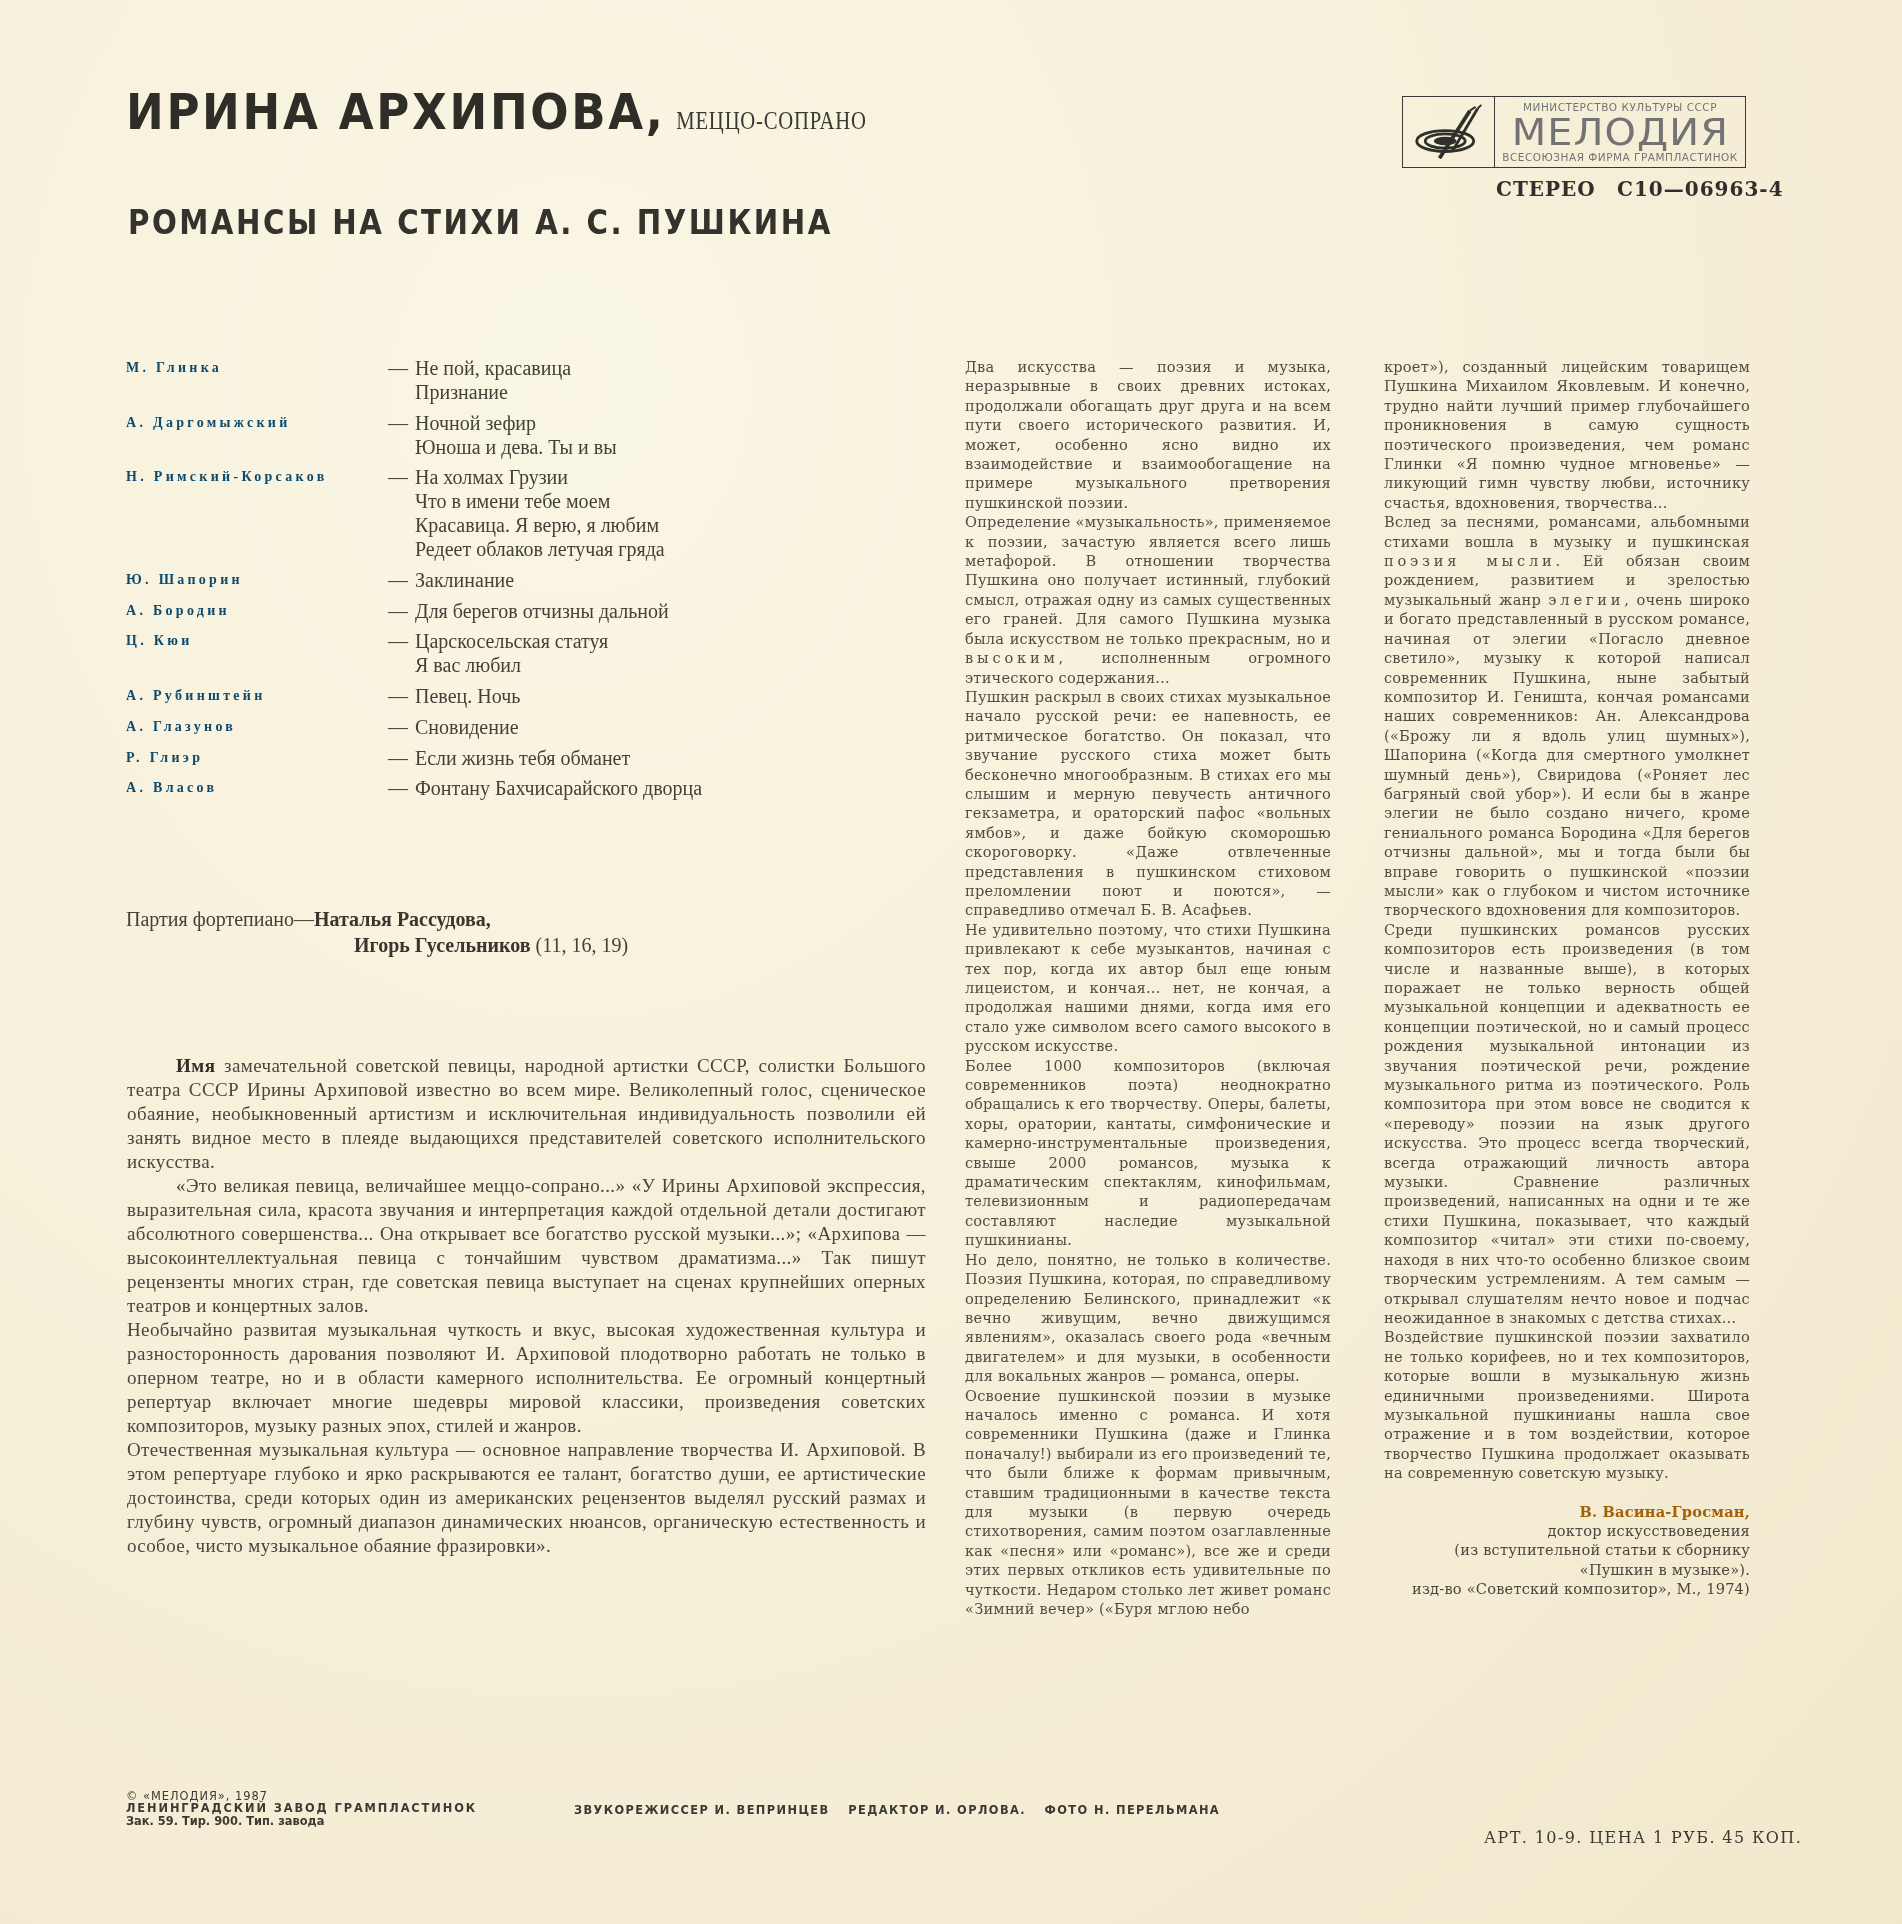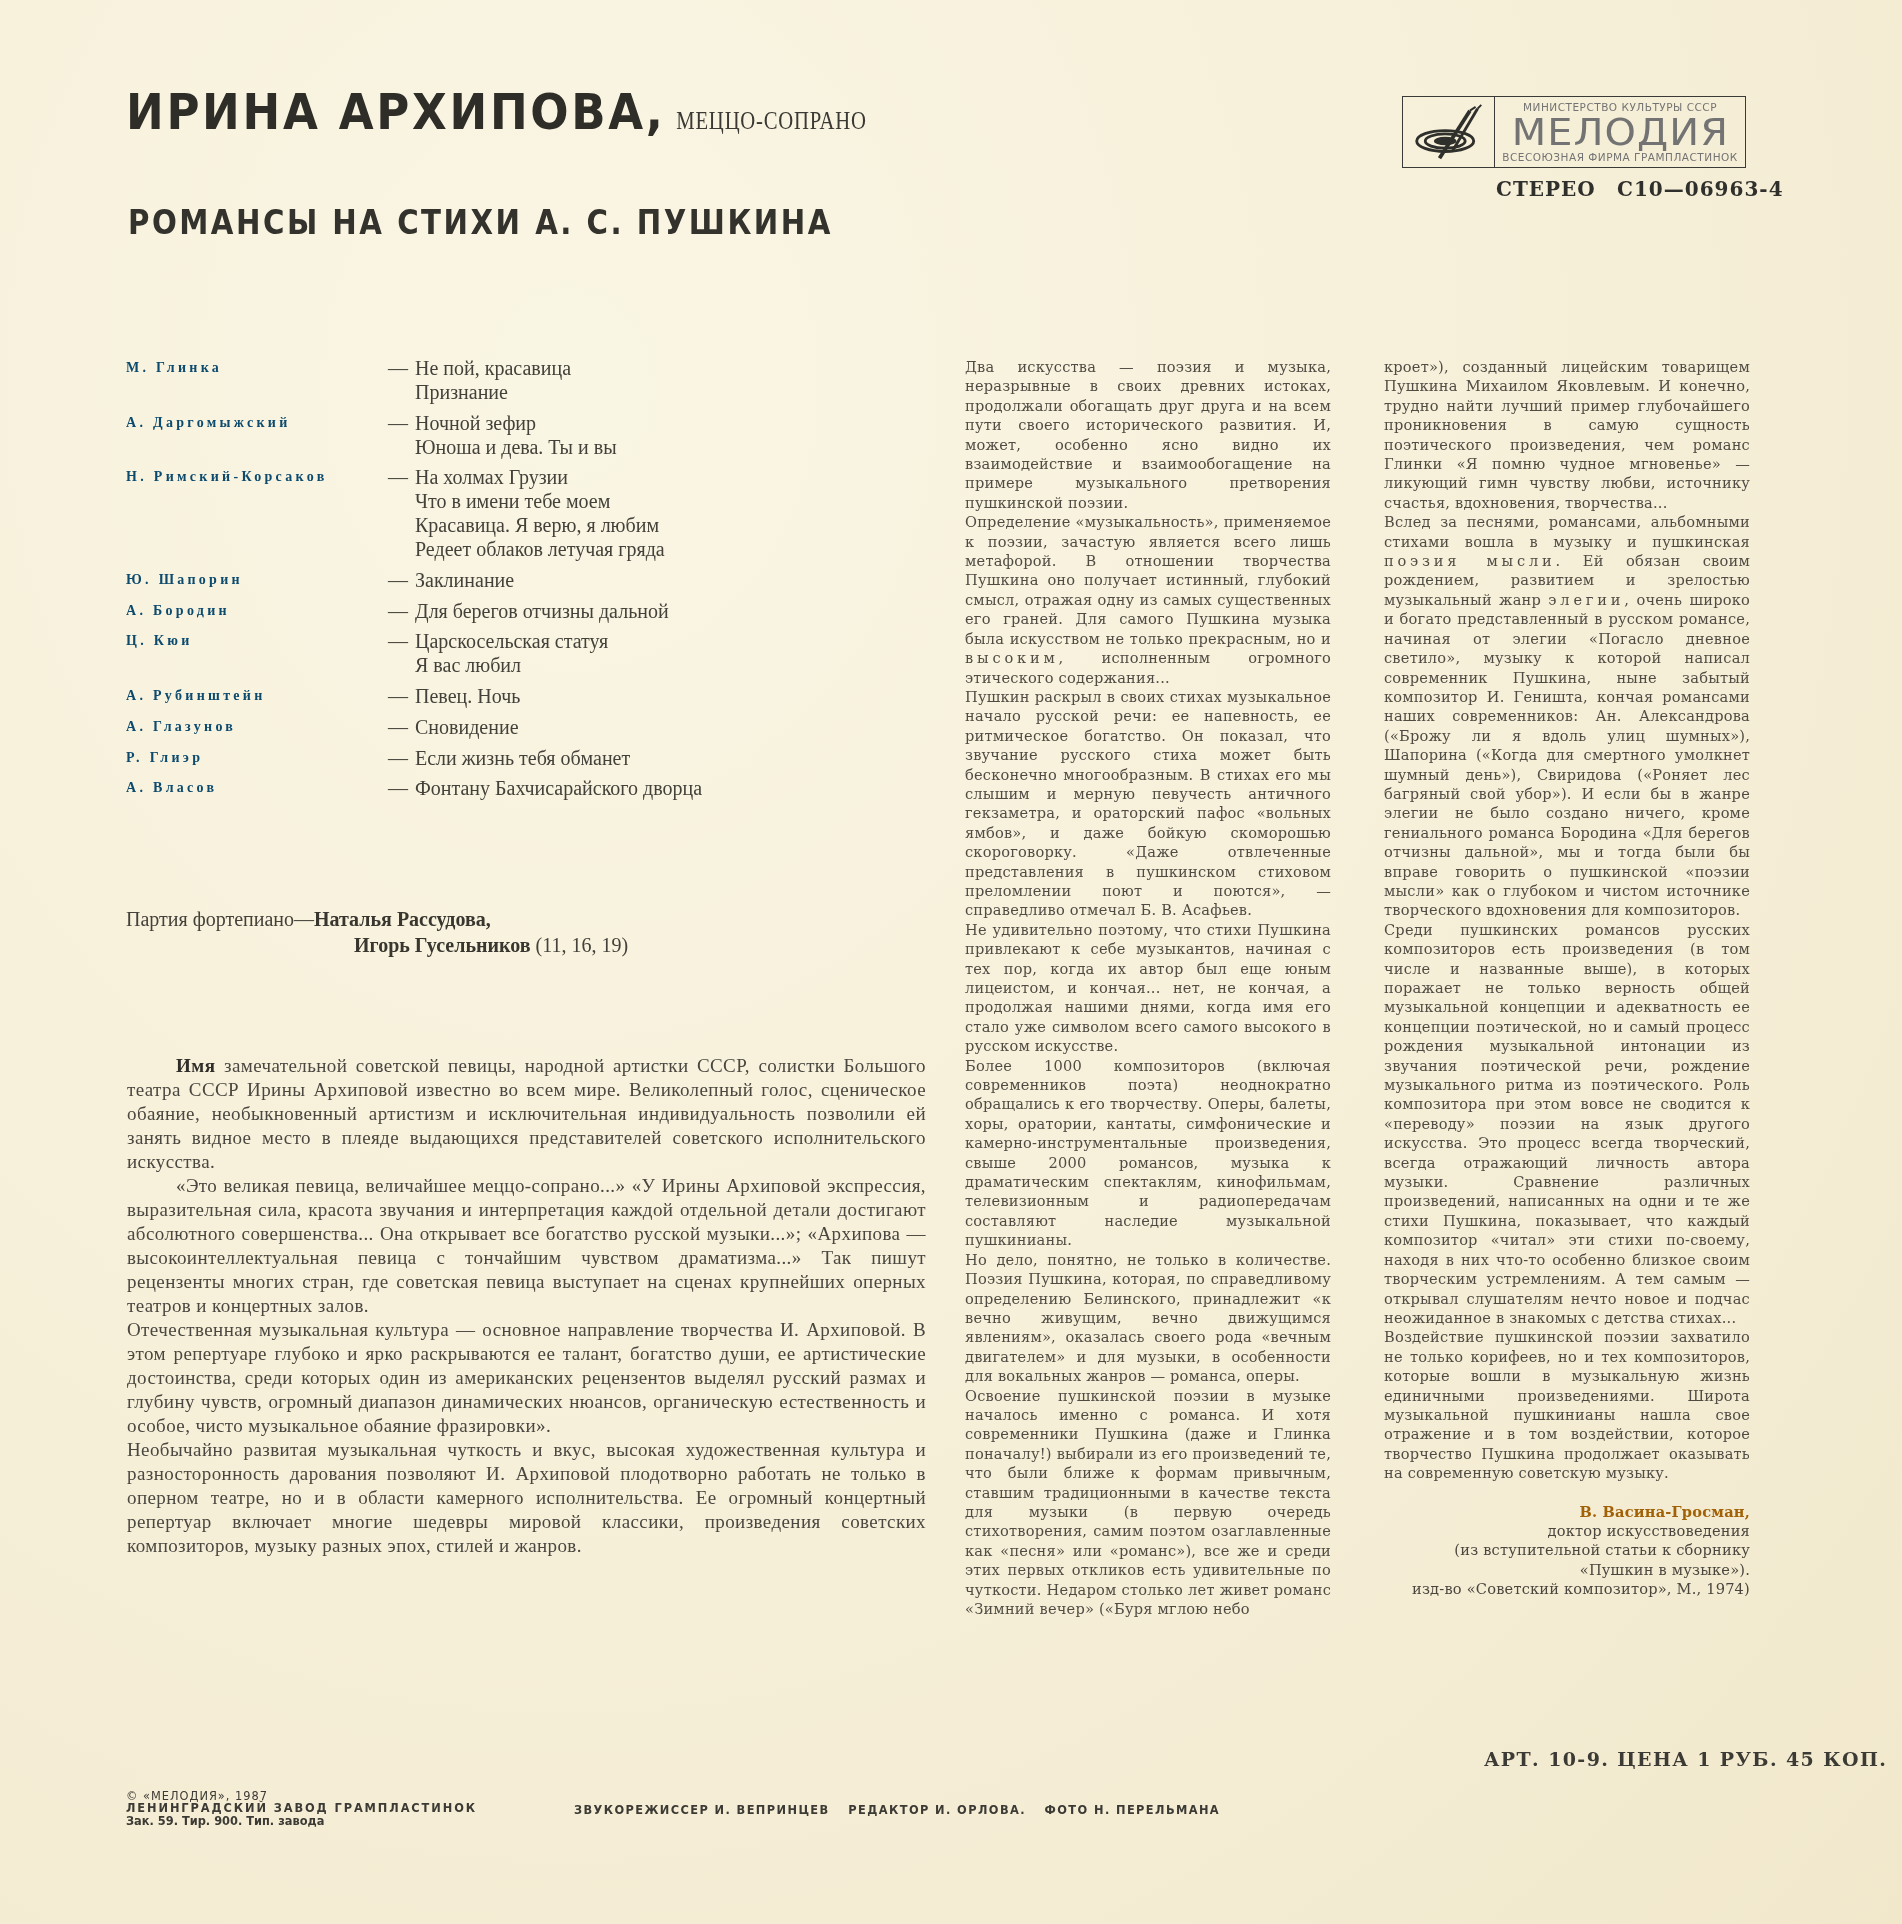--- a/index.html
+++ b/index.html
@@ -81,21 +81,21 @@
   .signature { margin-top: 19px; text-align: right; font-family: "DejaVu Serif", serif; font-size: 14.6px; line-height: 19.4px; color: #4a463e; }
   .signature .name { font-weight: bold; color: #a16207; }
 
   
   .foot-left { left: 126px; top: 1790px; font-family: "DejaVu Sans", sans-serif; font-size: 11.4px; line-height: 12.4px; color: #3c3a34; }
   .foot-left .l1 { letter-spacing: 1px; }
   .foot-left .l2 { font-weight: bold; letter-spacing: 1.9px; }
   .foot-left .l3 { font-weight: bold; }
   .credits { left: 574px; top: 1803px; font-family: "DejaVu Sans", sans-serif; font-size: 11.4px; font-weight: bold; letter-spacing: 1.4px; color: #3c3a34; white-space: nowrap; }
   .credits span { margin-right: 13.3px; }
-  .price { left: 1484px; top: 1748px; font-family: "DejaVu Serif", serif; font-size: 19px; font-weight: bold; letter-spacing: 1.4px; color: #3c3a34; white-space: nowrap; }
+  .price { left: 1484px; top: 1828px; font-family: "DejaVu Serif", serif; font-size: 16px; font-weight: normal; letter-spacing: 1.4px; color: #3c3a34; white-space: nowrap; }
 </style>
 </head>
 <body>
 
 <div class="abs artist">
   <span>ИРИНА АРХИПОВА,</span><span class="voice">МЕЦЦО-СОПРАНО</span>
 </div>
 <div class="abs album-title">РОМАНСЫ НА СТИХИ А. С. ПУШКИНА</div>
 
 <div class="abs logo">
@@ -190,22 +190,22 @@
   </div>
 
 <div class="abs piano">
   <div><span>Партия фортепиано—</span><b>Наталья Рассудова,</b></div>
   <div class="l2"><b>Игорь Гусельников</b> <span>(11, 16, 19)</span></div>
 </div>
 
 <div class="abs intro">
   <p class="indent"><b>Имя</b><span> замечательной советской певицы, народной артистки СССР, солистки Большого театра СССР Ирины Архиповой известно во всем мире. Великолепный голос, сценическое обаяние, необыкновенный артистизм и исключительная индивидуальность позволили ей занять видное место в плеяде выдающихся представителей советского исполнительского искусства.</span></p>
   <p class="indent">«Это великая певица, величайшее меццо-сопрано...» «У Ирины Архиповой экспрессия, выразительная сила, красота звучания и интерпретация каждой отдельной детали достигают абсолютного совершенства... Она открывает все богатство русской музыки...»; «Архипова — высокоинтеллектуальная певица с тончайшим чувством драматизма...» Так пишут рецензенты многих стран, где советская певица выступает на сценах крупнейших оперных театров и концертных залов.</p>
+  <p>Необычайно развитая музыкальная чуткость и вкус, высокая художественная культура и разносторонность дарования позволяют И. Архиповой плодотворно работать не только в оперном театре, но и в области камерного исполнительства. Ее огромный концертный репертуар включает многие шедевры мировой классики, произведения советских композиторов, музыку разных эпох, стилей и жанров.</p>
   <p>Отечественная музыкальная культура — основное направление творчества И. Архиповой. В этом репертуаре глубоко и ярко раскрываются ее талант, богатство души, ее артистические достоинства, среди которых один из американских рецензентов выделял русский размах и глубину чувств, огромный диапазон динамических нюансов, органическую естественность и особое, чисто музыкальное обаяние фразировки».</p>
-  <p>Необычайно развитая музыкальная чуткость и вкус, высокая художественная культура и разносторонность дарования позволяют И. Архиповой плодотворно работать не только в оперном театре, но и в области камерного исполнительства. Ее огромный концертный репертуар включает многие шедевры мировой классики, произведения советских композиторов, музыку разных эпох, стилей и жанров.</p>
 </div>
 
 <div class="abs col col1">
   <p>Два искусства — поэзия и музыка, неразрывные в своих древних истоках, продолжали обогащать друг друга и на всем пути своего исторического развития. И, может, особенно ясно видно их взаимодействие и взаимообогащение на примере музыкального претворения пушкинской поэзии.</p>
   <p><span>Определение «музыкальность», применяемое к поэзии, зачастую является всего лишь метафорой. В отношении творчества Пушкина оно получает истинный, глубокий смысл, отражая одну из самых существенных его граней. Для самого Пушкина музыка была искусством не только прекрасным, но и </span><span class="spaced">высоким</span><span>, исполненным огромного этического содержания...</span></p>
   <p>Пушкин раскрыл в своих стихах музыкальное начало русской речи: ее напевность, ее ритмическое богатство. Он показал, что звучание русского стиха может быть бесконечно многообразным. В стихах его мы слышим и мерную певучесть античного гекзаметра, и ораторский пафос «вольных ямбов», и даже бойкую скоморошью скороговорку. «Даже отвлеченные представления в пушкинском стиховом преломлении поют и поются», — справедливо отмечал Б. В. Асафьев.</p>
   <p>Не удивительно поэтому, что стихи Пушкина привлекают к себе музыкантов, начиная с тех пор, когда их автор был еще юным лицеистом, и кончая... нет, не кончая, а продолжая нашими днями, когда имя его стало уже символом всего самого высокого в русском искусстве.</p>
   <p>Более 1000 композиторов (включая современников поэта) неоднократно обращались к его творчеству. Оперы, балеты, хоры, оратории, кантаты, симфонические и камерно-инструментальные произведения, свыше 2000 романсов, музыка к драматическим спектаклям, кинофильмам, телевизионным и радиопередачам составляют наследие музыкальной пушкинианы.</p>
   <p>Но дело, понятно, не только в количестве. Поэзия Пушкина, которая, по справедливому определению Белинского, принадлежит «к вечно живущим, вечно движущимся явлениям», оказалась своего рода «вечным двигателем» и для музыки, в особенности для вокальных жанров — романса, оперы.</p>
   <p>Освоение пушкинской поэзии в музыке началось именно с романса. И хотя современники Пушкина (даже и Глинка поначалу!) выбирали из его произведений те, что были ближе к формам привычным, ставшим традиционными в качестве текста для музыки (в первую очередь стихотворения, самим поэтом озаглавленные как «песня» или «романс»), все же и среди этих первых откликов есть удивительные по чуткости. Недаром столько лет живет романс «Зимний вечер» («Буря мглою небо</p>

